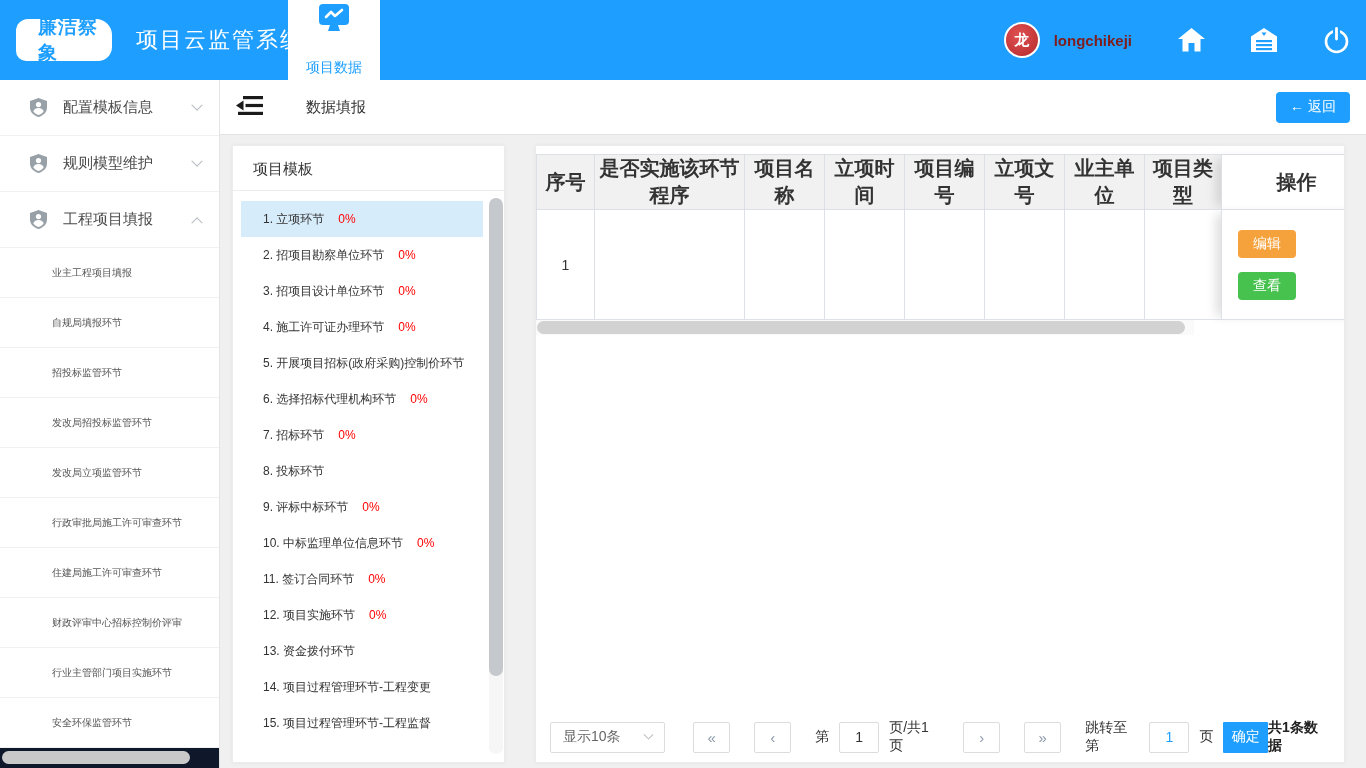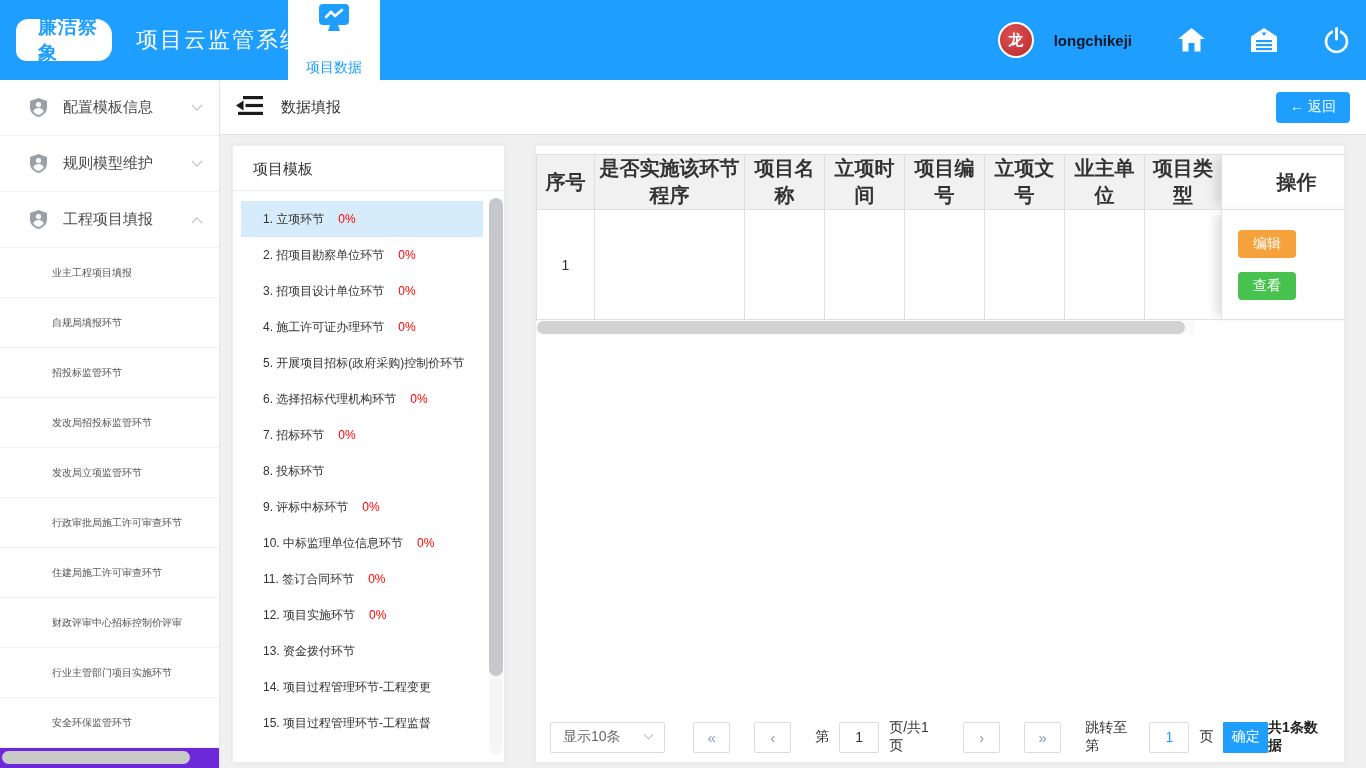--- a/index.html
+++ b/index.html
@@ -11,38 +11,38 @@
     display:flex; align-items:center; justify-content:center; color:#1e9fff;
     font-family:"DejaVu Serif", serif; font-weight:bold; font-size:19px; letter-spacing:1px;padding-left:22px; }
   .app-title { color:#fff; font-size:22px; margin-left:24px; letter-spacing:2px; font-weight:500; }
   .header-tab { position:absolute; left:288px; top:0; width:92px; height:80px; background:#fff;
     display:flex; flex-direction:column; align-items:center; justify-content:center; gap:22px; cursor:pointer; }
   .header-tab .tab-label { color:#1e9fff; font-size:14px; }
   .header-right { margin-left:auto; display:flex; align-items:center; margin-right:16px; }
   .avatar { width:36px; height:36px; border-radius:50%; background:radial-gradient(circle at 40% 35%, #e05050, #b52a2e);
     border:2px solid #fff; color:#fff; display:flex; align-items:center; justify-content:center;
     font-size:15px; font-weight:bold; font-family:"DejaVu Serif", serif; }
-  .username { color:#0f172a; font-size:15px; font-weight:600; margin-left:20px; }
+  .username { color:#7f1d1d; font-size:15px; font-weight:600; margin-left:14px; }
   .hicon { margin-left:46px; display:flex; align-items:center; cursor:pointer; }
 
   
   .layout { display:flex; height:688px; }
-  .sidebar { width:220px; background:#6d28d9; border-right:1px solid #e4e4e4; position:relative; overflow:hidden; flex:none; }
+  .sidebar { width:220px; background:#0f172a; border-right:1px solid #e4e4e4; position:relative; overflow:hidden; flex:none; }
   .side-item { display:flex; align-items:center; border-bottom:1px solid #f0f0f0; cursor:pointer; background:#fff; }
   .side-item.lvl1 { height:56px; padding:0 18px 0 30px; font-size:15px; color:#4a4a4a; }
   .side-item.lvl1 .shield-wrap { margin-right:16px; display:flex; }
   .side-item.lvl2 { height:50px; padding-left:52px; font-size:10px; color:#555; white-space:nowrap; overflow:hidden; }
   .side-label { white-space:nowrap; }
   .chev { margin-left:auto; width:8px; height:8px; border-right:1.6px solid #b8bcc2; border-bottom:1.6px solid #b8bcc2; flex:none; }
   .chev.down { transform:rotate(45deg) translate(-2px,-2px); }
   .chev.up { transform:rotate(-135deg) translate(-2px,-2px); }
   .side-hscroll { position:absolute; left:2px; bottom:4px; width:188px; height:13px; background:#c9c9c9; border-radius:7px; }
 
   .main { flex:1; background:#f0f0f0; position:relative; }
-  .toolbar { height:55px; background:#fff; border-bottom:1px solid #e4e4e4; display:flex; align-items:center; padding:0 16px; }
+  .toolbar { height:55px; background:#fff; border-bottom:1px solid #e4e4e4; display:flex; align-items:center; padding:0 16px;gap:25px; }
   .toolbar-title { font-size:15px; color:#333; margin-left:18px; }
   .back-btn { margin-left:auto; width:74px; height:31px; background:#1e9fff; color:#fff; border:none; border-radius:4px;
     font-size:14px; cursor:pointer; }
 
   .content { position:absolute; top:65px; left:12px; right:21px; bottom:5px; display:flex; gap:30px; }
   .card { background:#fff; border:1px solid #ececec; box-shadow:0 0 4px rgba(0,0,0,.05); }
 
   
   .tpl-card { width:273px; flex:none; position:relative; overflow:hidden; }
   .tpl-header { height:45px; line-height:45px; padding-left:20px; font-size:15px; color:#333; border-bottom:1px solid #ececec; }

